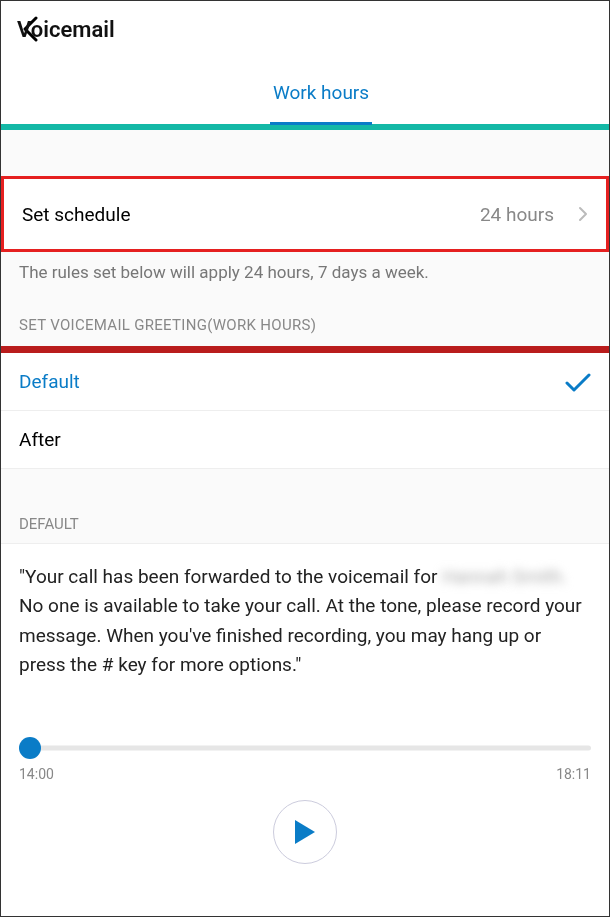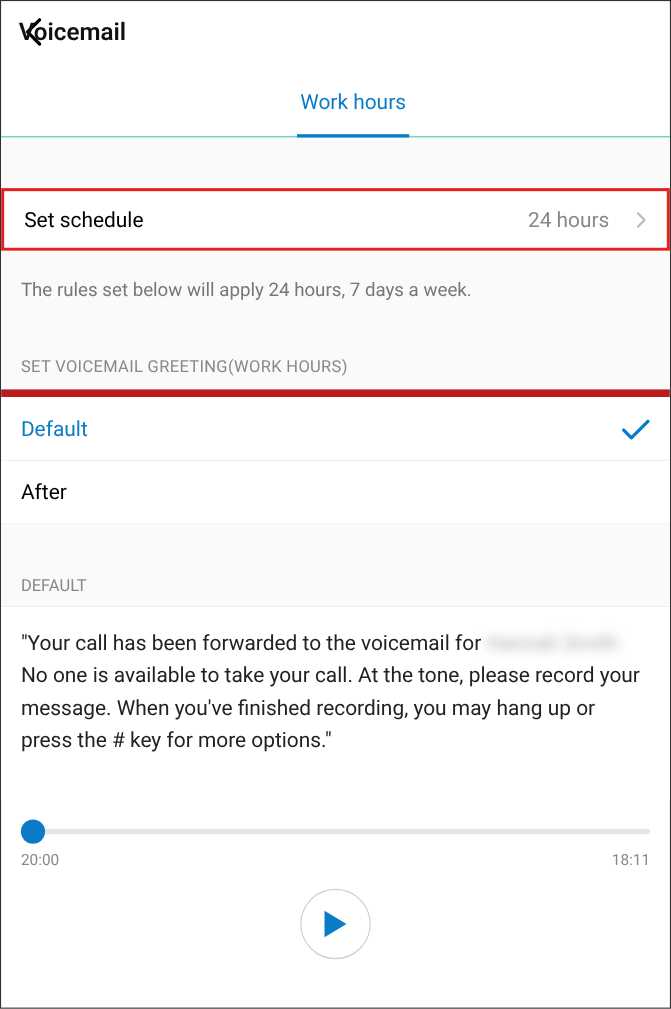--- a/index.html
+++ b/index.html
@@ -1,31 +1,31 @@
 <!DOCTYPE html>
 <html><head>
 <meta charset="utf-8">
 <style>
   * { box-sizing: border-box; margin: 0; padding: 0; }
   body { font-family: -apple-system, BlinkMacSystemFont, "Segoe UI", Roboto, Helvetica, Arial, sans-serif; background: #fff; width: 610px; height: 917px; border: 1px solid #333; overflow: hidden; }
   .header { display: flex; align-items: center; height: 56px; padding: 0 16px; }
   .back-icon { width: 28px; height: 28px; display: flex; align-items: center; justify-content: center; }
   .title { flex: 1; text-align: left; font-size: 22px; font-weight: 600; color: #111; margin-left: -28px; }
-  .tabs { display: flex; border-bottom: 1px solid #14b8a6; padding-left: 32px; }
+  .tabs { display: flex; border-bottom: 6px solid #14b8a6; padding-left: 32px; }
   .tab { flex: 1; text-align: center; padding: 24px 0 20px; font-size: 19px; color: #666; position: relative; cursor: pointer; }
   .tab.active { color: #0a7cc7; }
   .tab.active::after { content: ''; position: absolute; bottom: -1px; left: 50%; transform: translateX(-50%); width: 102px; height: 3px; background: #0a7cc7; }
   .spacer { height: 46px; background: #fafafa; }
   .highlight-row { border: 3px solid #e52020; }
-  .row { display: flex; align-items: center; padding: 0 18px; height: 51px; background: #fff; border-bottom: 1px solid #eee; }
+  .row { display: flex; align-items: center; padding: 0 18px; height: 70px; background: #fff; border-bottom: 1px solid #eee; }
   .row-no-border { border-bottom: none; }
   .row-label { flex: 1; font-size: 19px; color: #000; }
   .row-value { font-size: 19px; color: #888; margin-right: 24px; }
   .chevron { color: #bbb; }
-  .desc { padding: 26px 18px; font-size: 17px; color: #777; background: #fafafa; }
+  .desc { padding: 10px 18px; font-size: 17px; color: #777; background: #fafafa; }
   .section-header { padding: 24px 18px 12px; font-size: 15px; color: #888; letter-spacing: 0.3px; background: #fafafa; border-bottom: 7px solid #b91c1c; }
   .option-row { display: flex; align-items: center; padding: 0 18px; height: 58px; background: #fff; border-bottom: 1px solid #eee; }
   .option-label { flex: 1; font-size: 19px; }
   .option-label.active { color: #0a7cc7; }
   .check { color: #0a7cc7; }
   .small-gap { height: 28px; background: #fafafa; }
   .default-section { padding: 18px 18px 10px; font-size: 15px; color: #888; background: #fafafa; border-bottom: 1px solid #eee; }
   .message { padding: 18px 18px 40px; font-size: 19px; line-height: 1.55; color: #222; background: #fff; }
   .blur { filter: blur(5px); color: #aaa; }
   .player { padding: 0 18px; margin-top: 18px; }
@@ -87,21 +87,21 @@
   <span>"Your call has been forwarded to the voicemail for </span><span class="blur">Hannah</span>
   <span class="blur">Smith.</span><span> No one is available to take your call. At the tone, please record your message. When you've finished recording, you may hang up or press the # key for more options."</span>
 </div>
 
 <div class="player">
   <div class="track">
     <div class="track-line"></div>
     <div class="thumb"></div>
   </div>
   <div class="times">
-    <span>20:00</span>
+    <span>14:00</span>
     <span>18:11</span>
   </div>
   <div class="play-wrap">
     <div class="play-btn">
       <svg width="24" height="28" viewBox="0 0 24 28">
         <polygon points="2,2 22,14 2,26" fill="#0a7cc7"></polygon>
       </svg>
     </div>
   </div>
 </div>

